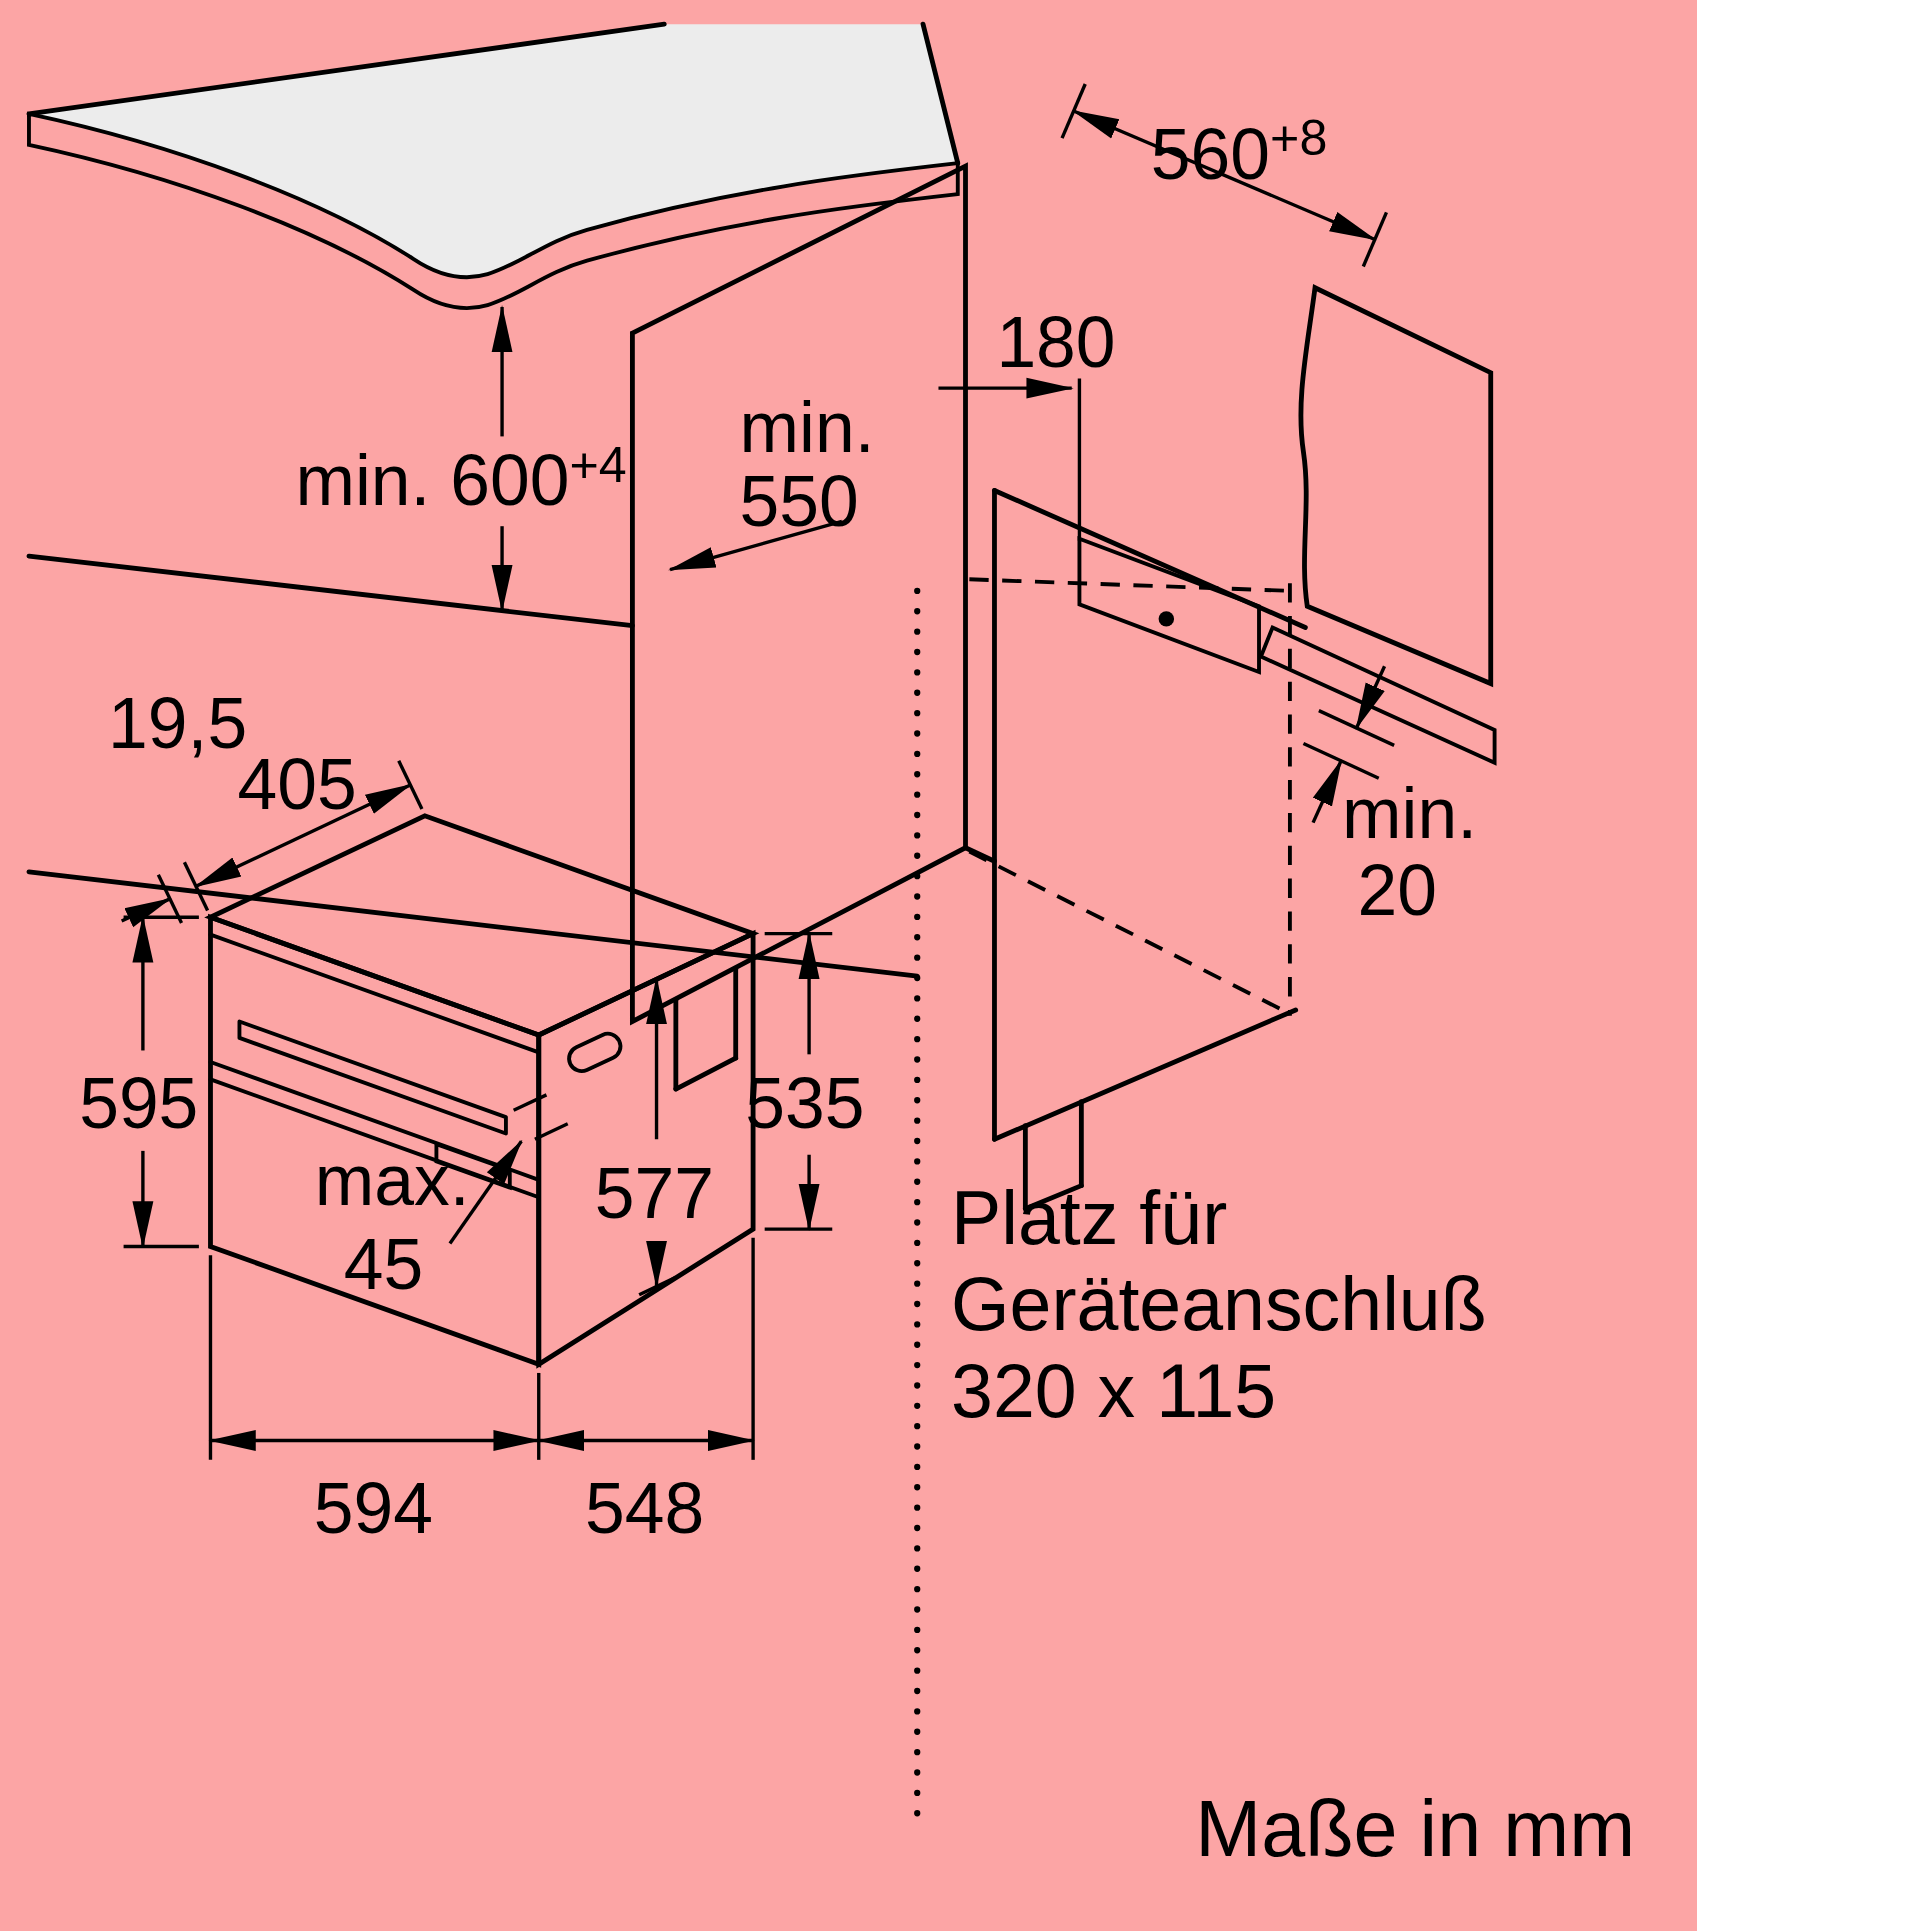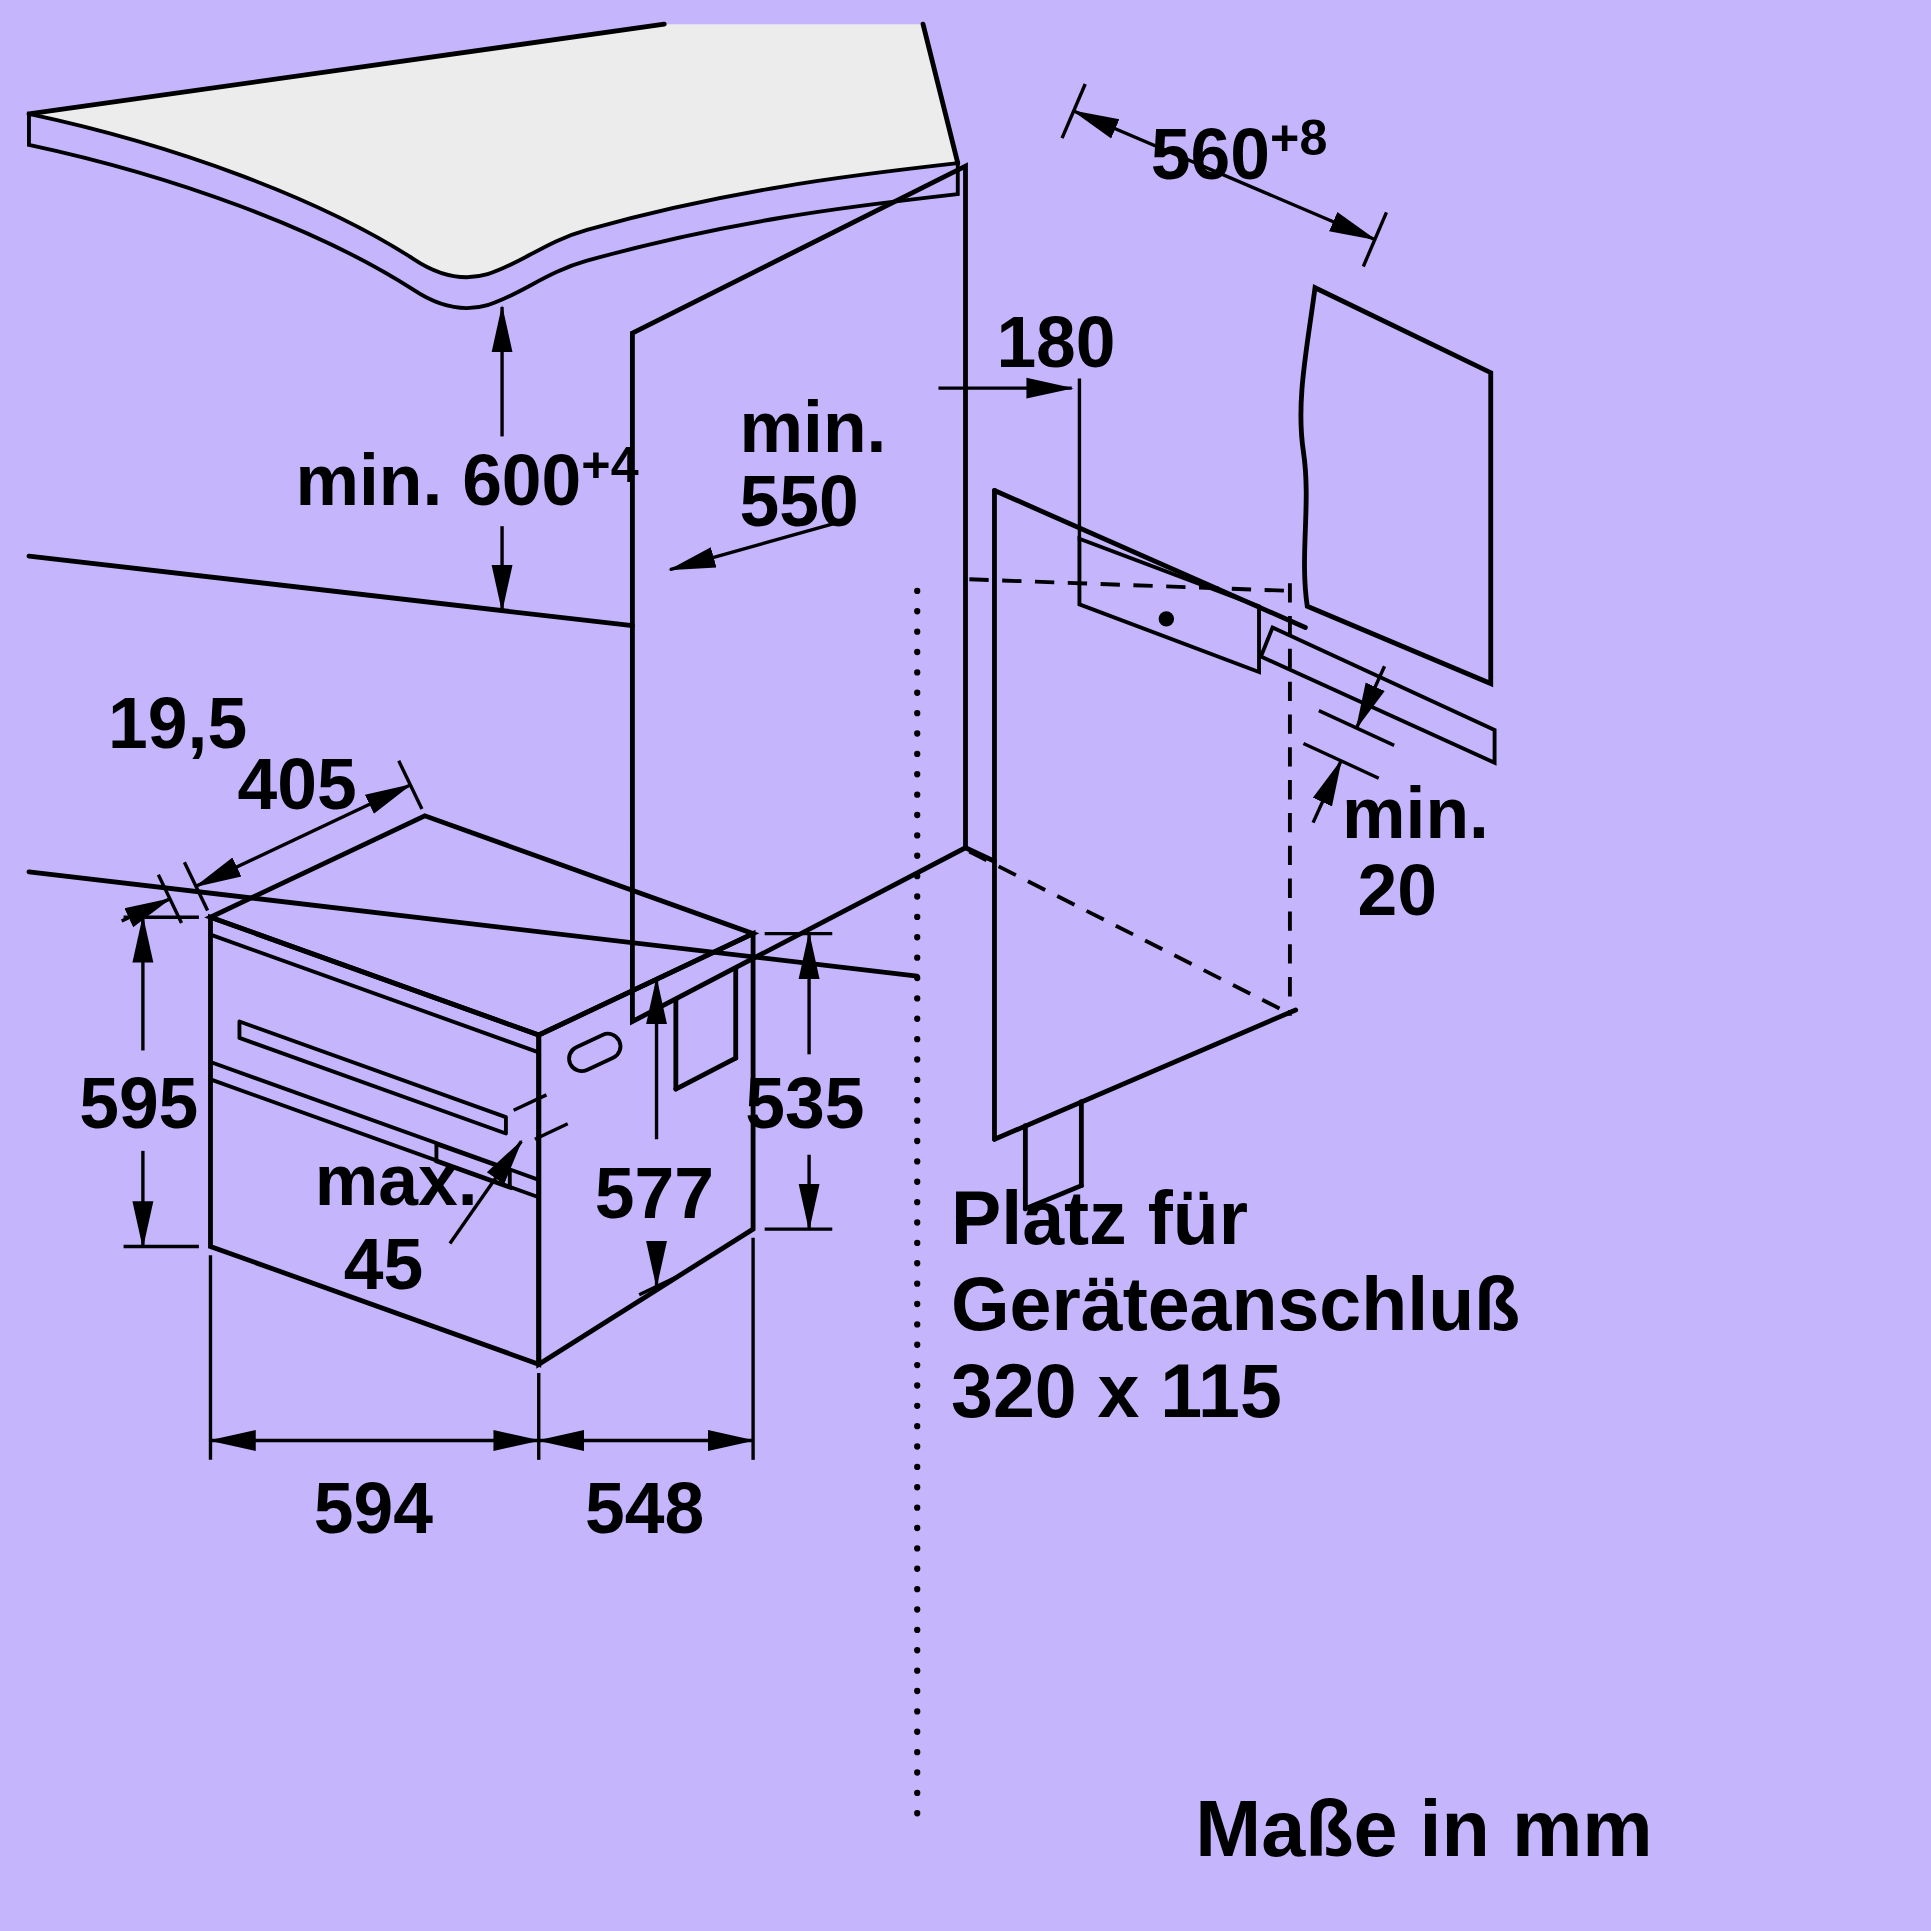--- a/index.html
+++ b/index.html
@@ -1,16 +1,16 @@
 <!DOCTYPE html>
 <html><head>
 <meta charset="utf-8">
 <style>
   html,body{margin:0;padding:0;background:#fff;}
-  .stage{width:1931px;height:1931px;position:relative;background:#c4b5fd;font-weight:bold;}
+  .stage{width:1697px;height:1931px;position:relative;background:#fca5a5;}
   svg{display:block;width:1931px;height:1931px;}
   text{font-family:"Liberation Sans","DejaVu Sans",sans-serif;fill:#000;}
   .dimtxt{font-size:74px;}
   .suptxt{font-size:52px;}
   .notetxt{font-size:78px;}
   .unitstxt{font-size:82px;}
   .ln{stroke:#000;stroke-width:5;fill:none;stroke-linecap:round;}
   .thin{stroke:#000;stroke-width:4;fill:none;stroke-linecap:round;}
   .dim{stroke:#000;stroke-width:3.5;fill:none;stroke-linecap:butt;}
   .dash{stroke:#000;stroke-width:4;fill:none;stroke-dasharray:20 14;}

